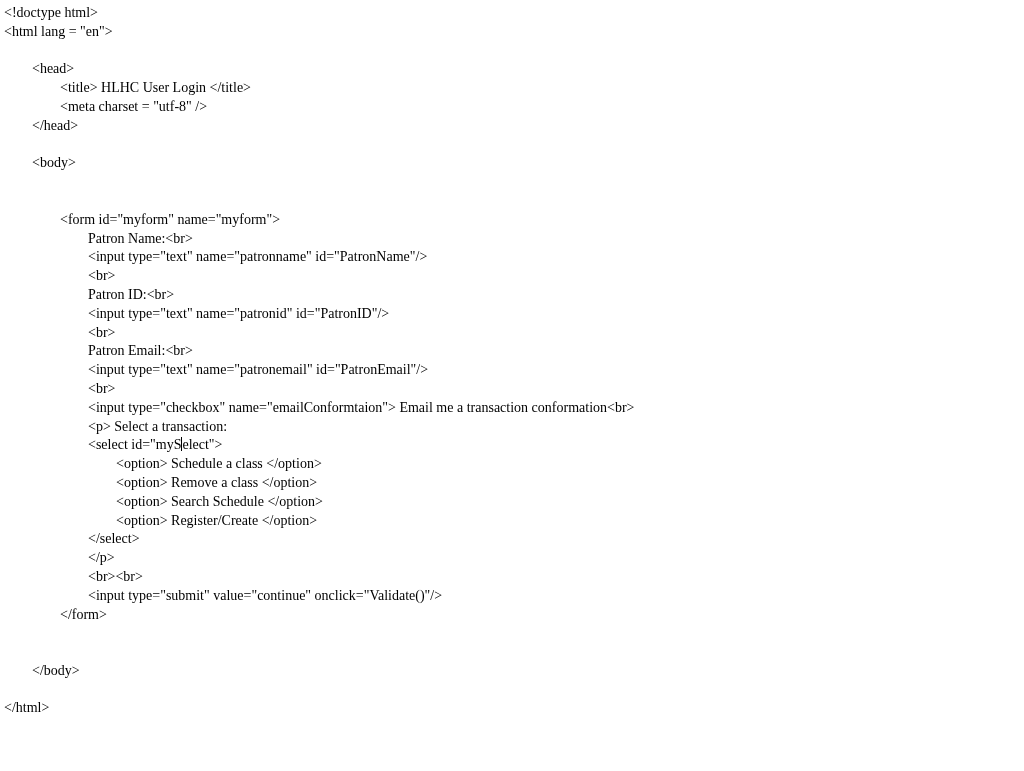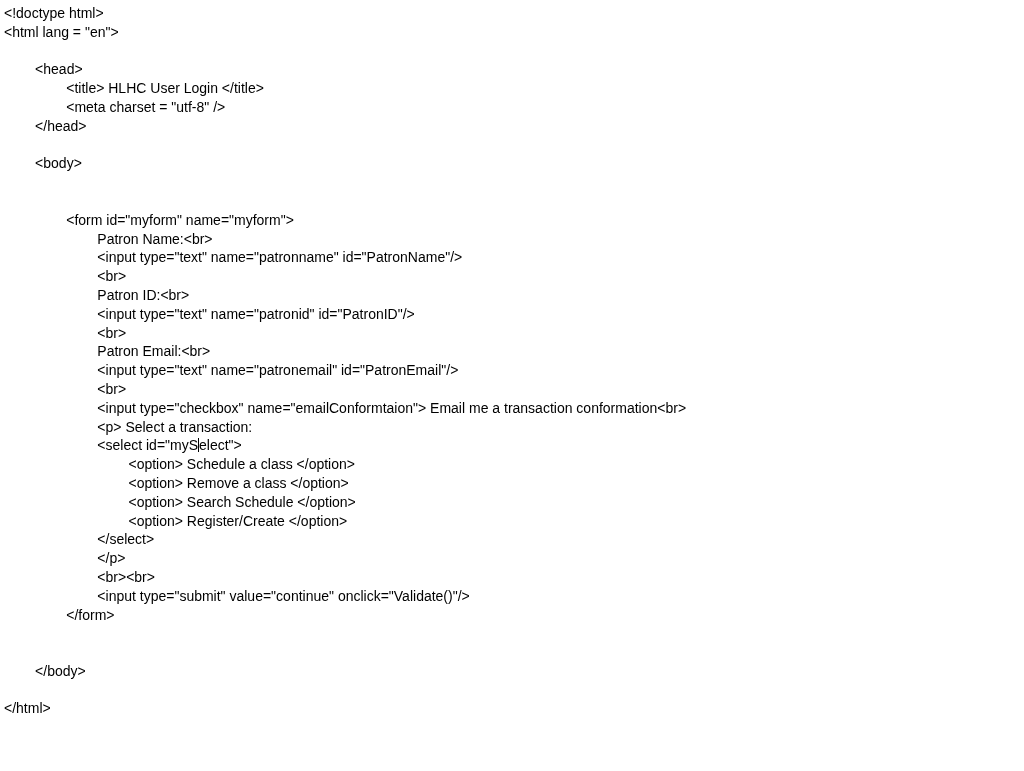--- a/index.html
+++ b/index.html
@@ -5,21 +5,21 @@
   html, body {
     margin: 0;
     padding: 0;
     background: #ffffff;
     width: 1024px;
     height: 771px;
   }
   pre.code {
     margin: 0;
     padding: 4px 0 0 4px;
-    font-family: Liberation Sans, sans-serif;
+    font-family: Liberation Serif, serif;
     font-size: 14px;
     line-height: 18.8px;
     color: #000000;
     white-space: pre;
   }
   .cursor {
     display: inline-block;
     width: 1px;
     height: 14px;
     background: #000;

